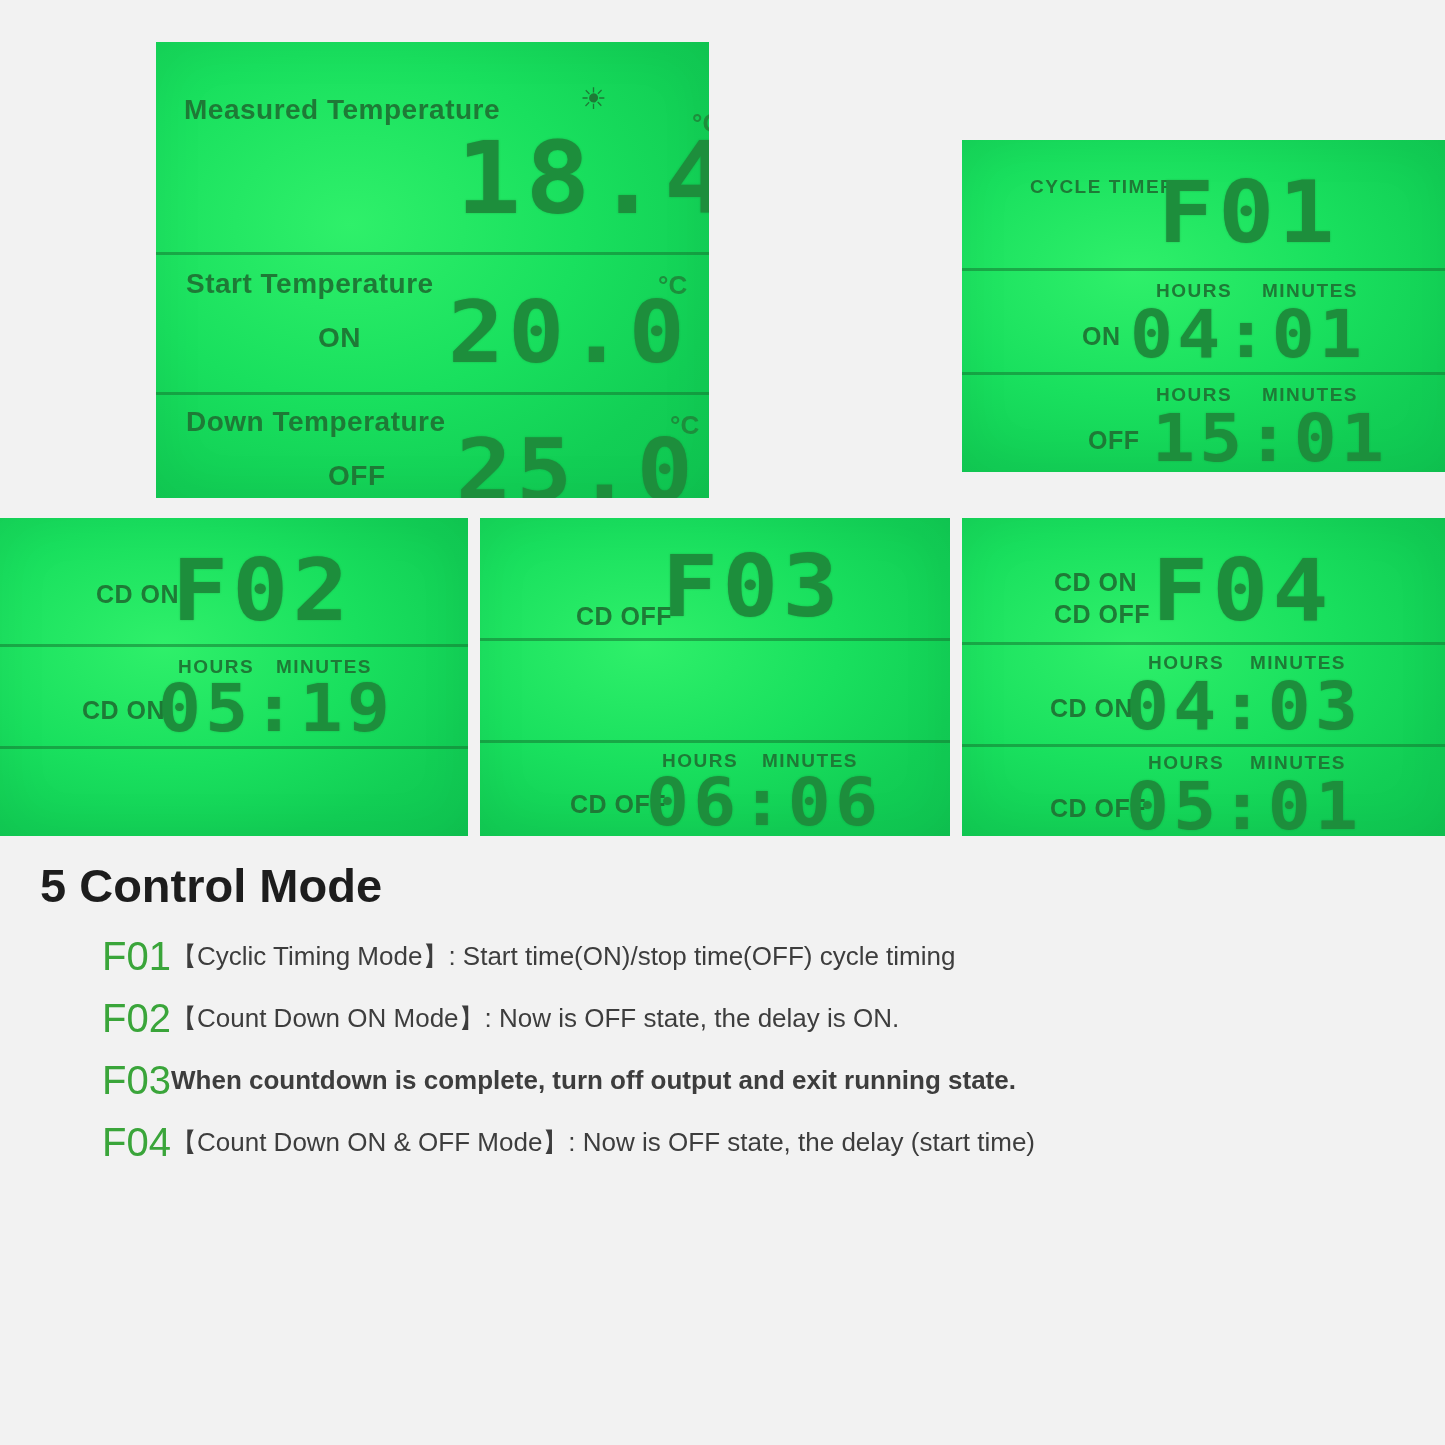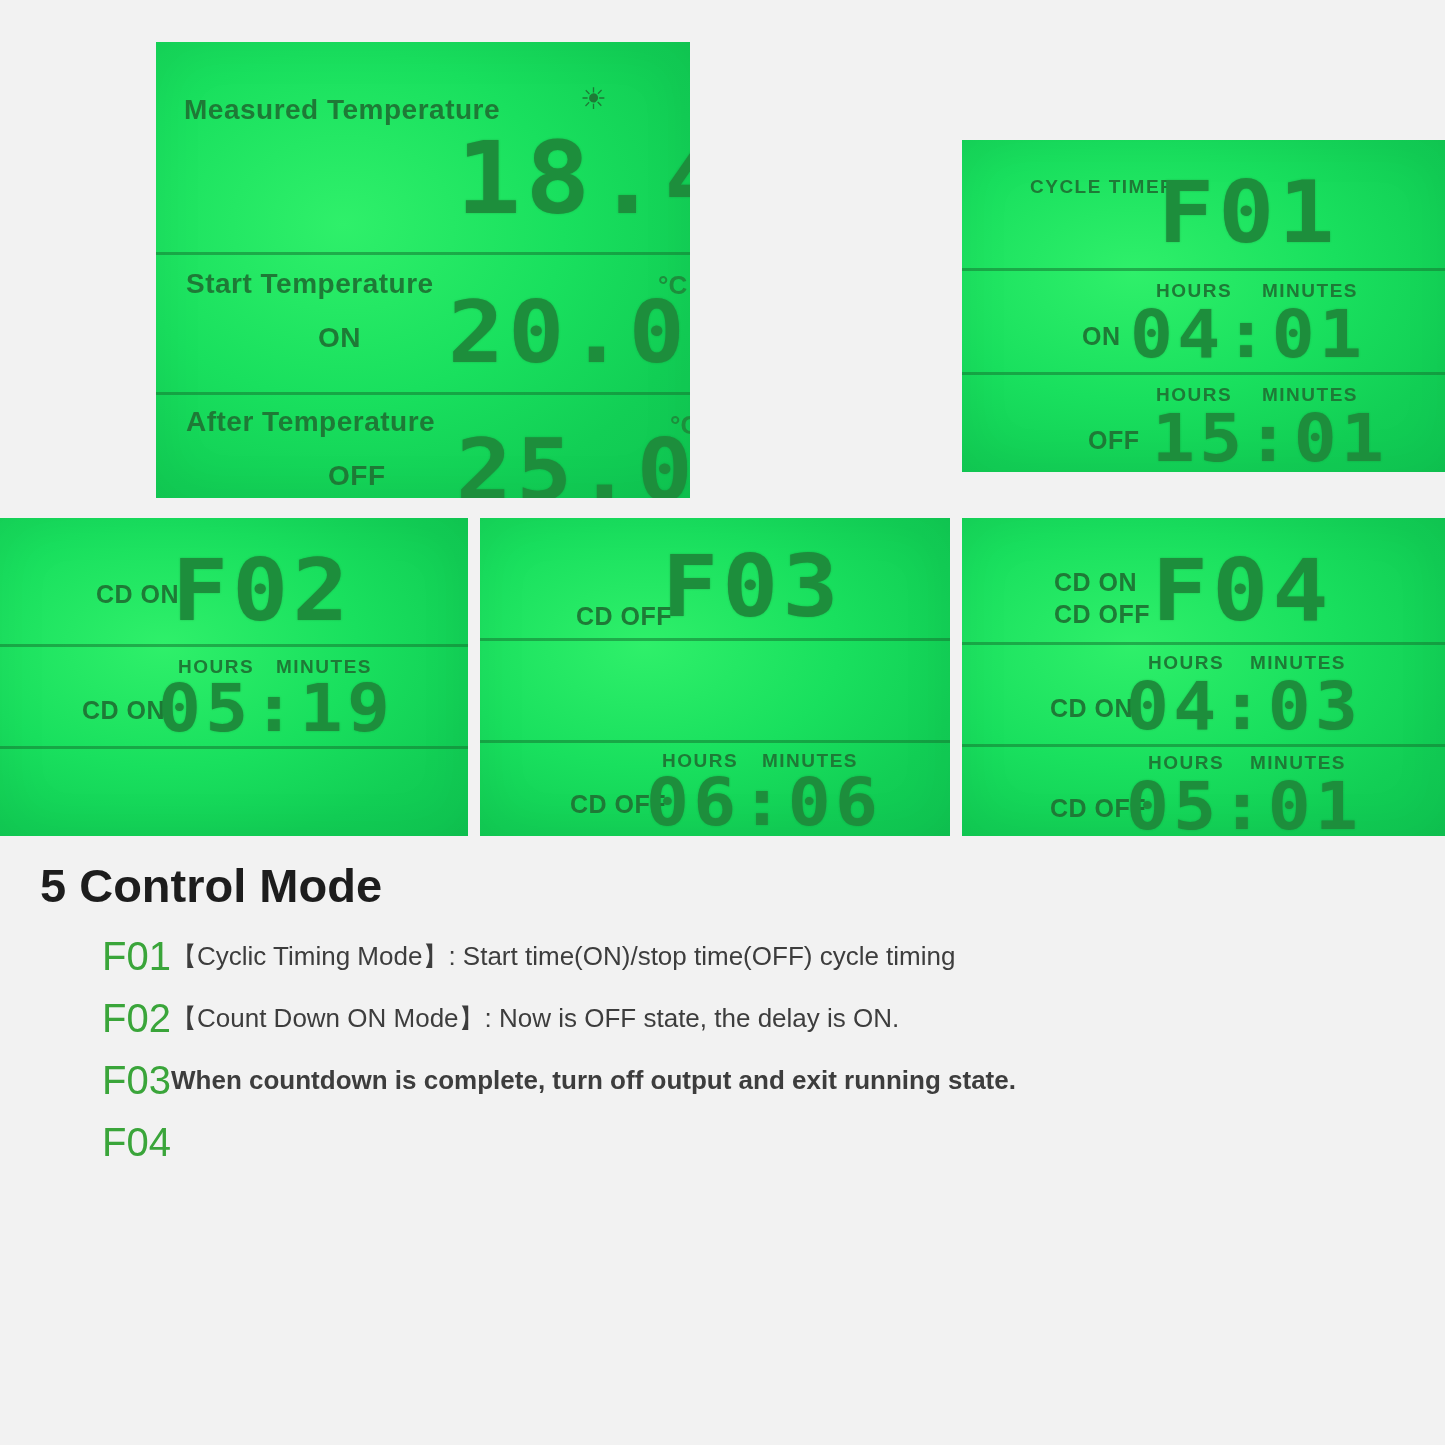--- a/index.html
+++ b/index.html
@@ -110,35 +110,35 @@
     padding-left: 13px;
   }
   .mode-text .cont {
     display: block;
     font-weight: bold;
   }
 </style>
 </head>
 <body>
 
-<div class="lcd" style="left:156px; top:42px; width:534px; height:456px;">
+<div class="lcd" style="left:156px; top:42px; width:534px; height:456px;padding-left:19px;">
   <div class="divider" style="top:210px;"></div>
   <div class="divider" style="top:350px;"></div>
 
   <span class="lbl big" style="left:28px; top:52px;">Measured Temperature</span>
   <span class="sun" style="left:424px; top:42px;">☀</span>
   <span class="seg d90" style="left:300px; top:78px;">18.4</span>
   <span class="unit" style="left:536px; top:66px;">°C</span>
 
   <span class="lbl big" style="left:30px; top:226px;">Start Temperature</span>
   <span class="lbl big" style="left:162px; top:280px;">ON</span>
   <span class="seg d80" style="left:292px; top:240px;">20.0</span>
   <span class="unit" style="left:502px; top:228px;">°C</span>
 
-  <span class="lbl big" style="left:30px; top:364px;">After  Temperature</span>
+  <span class="lbl big" style="left:30px; top:364px;">Down  Temperature</span>
   <span class="lbl big" style="left:172px; top:418px;">OFF</span>
   <span class="seg d80" style="left:300px; top:378px;">25.0</span>
   <span class="unit" style="left:514px; top:368px;">°C</span>
 </div>
 
 <div class="lcd" style="left:962px; top:140px; width:490px; height:332px;">
   <div class="divider" style="top:128px;"></div>
   <div class="divider" style="top:232px;"></div>
 
   <span class="lbl small" style="left:68px; top:36px;text-align:center;">CYCLE TIMER</span>
@@ -216,15 +216,16 @@
   <div class="mode-row">
     <div class="mode-code">F03</div>
     <div class="mode-text">
       <span class="cont">When countdown is complete, turn off output and exit running state.</span>
     </div>
   </div>
 
   <div class="mode-row">
     <div class="mode-code">F04</div>
     <div class="mode-text">
+      <span>【Count Down ON &amp; OFF Mode】: Now is OFF state, the delay (start time)</span>
     </div>
   </div>
 </div>
 
 </body></html>

